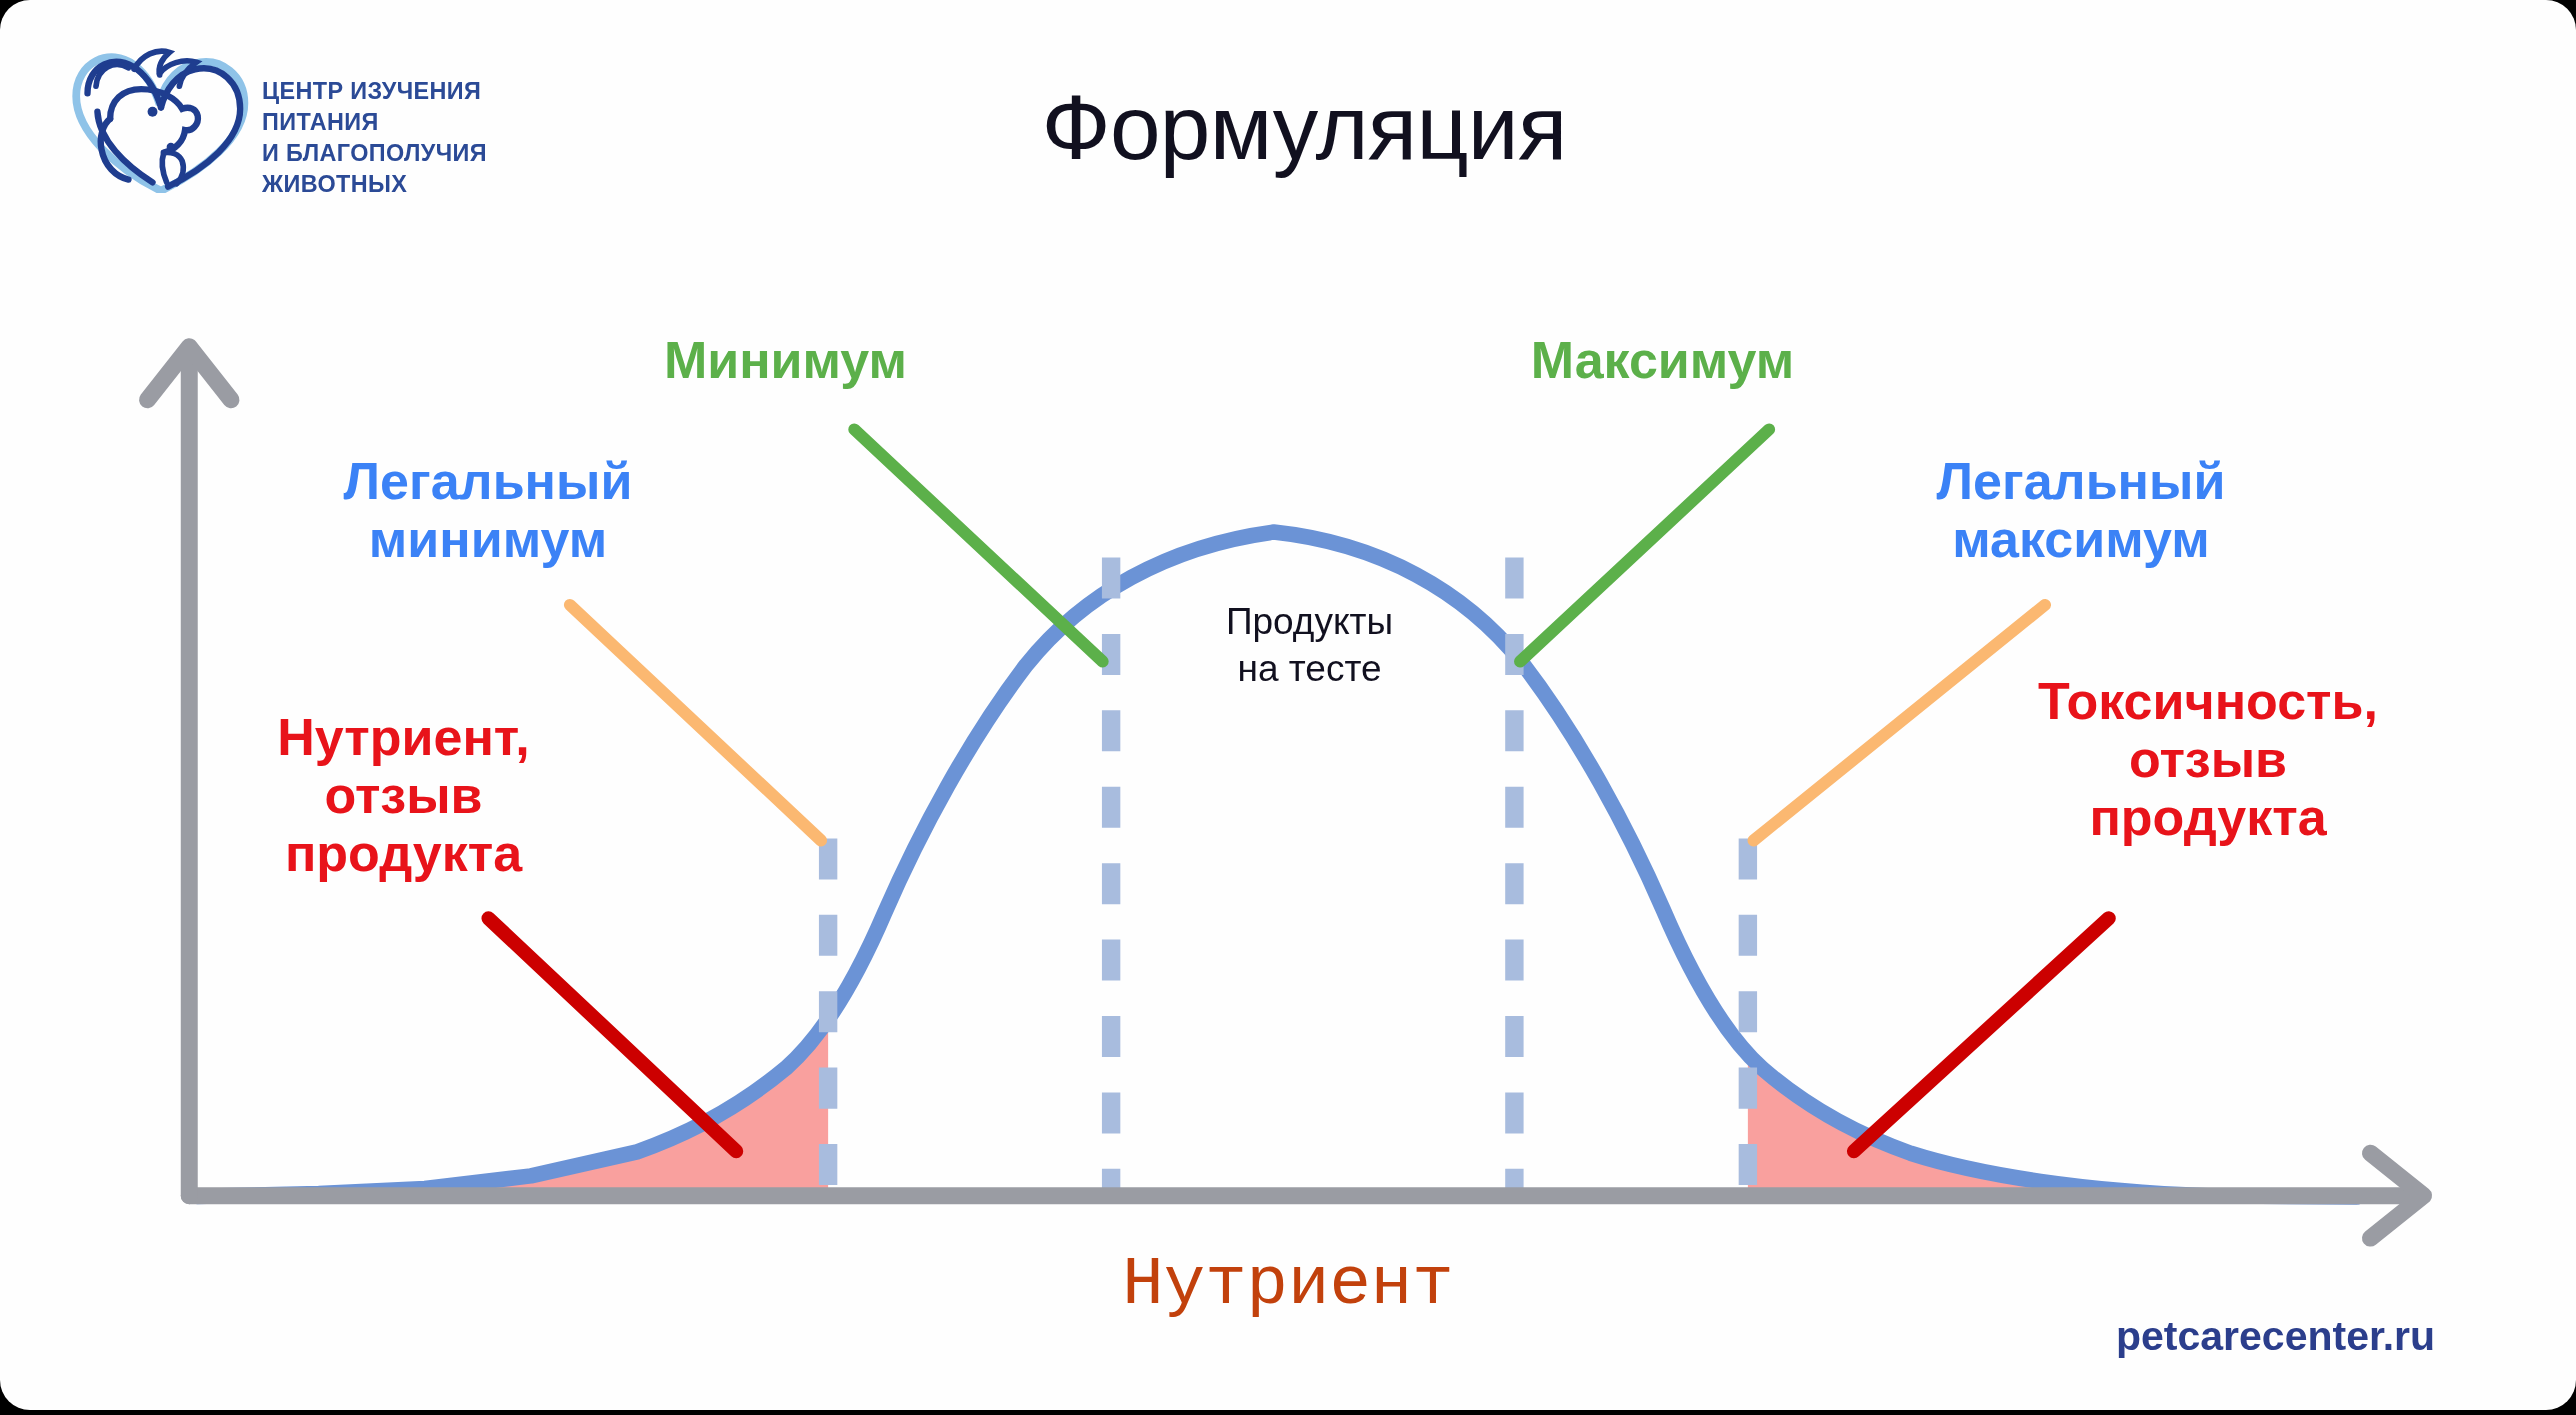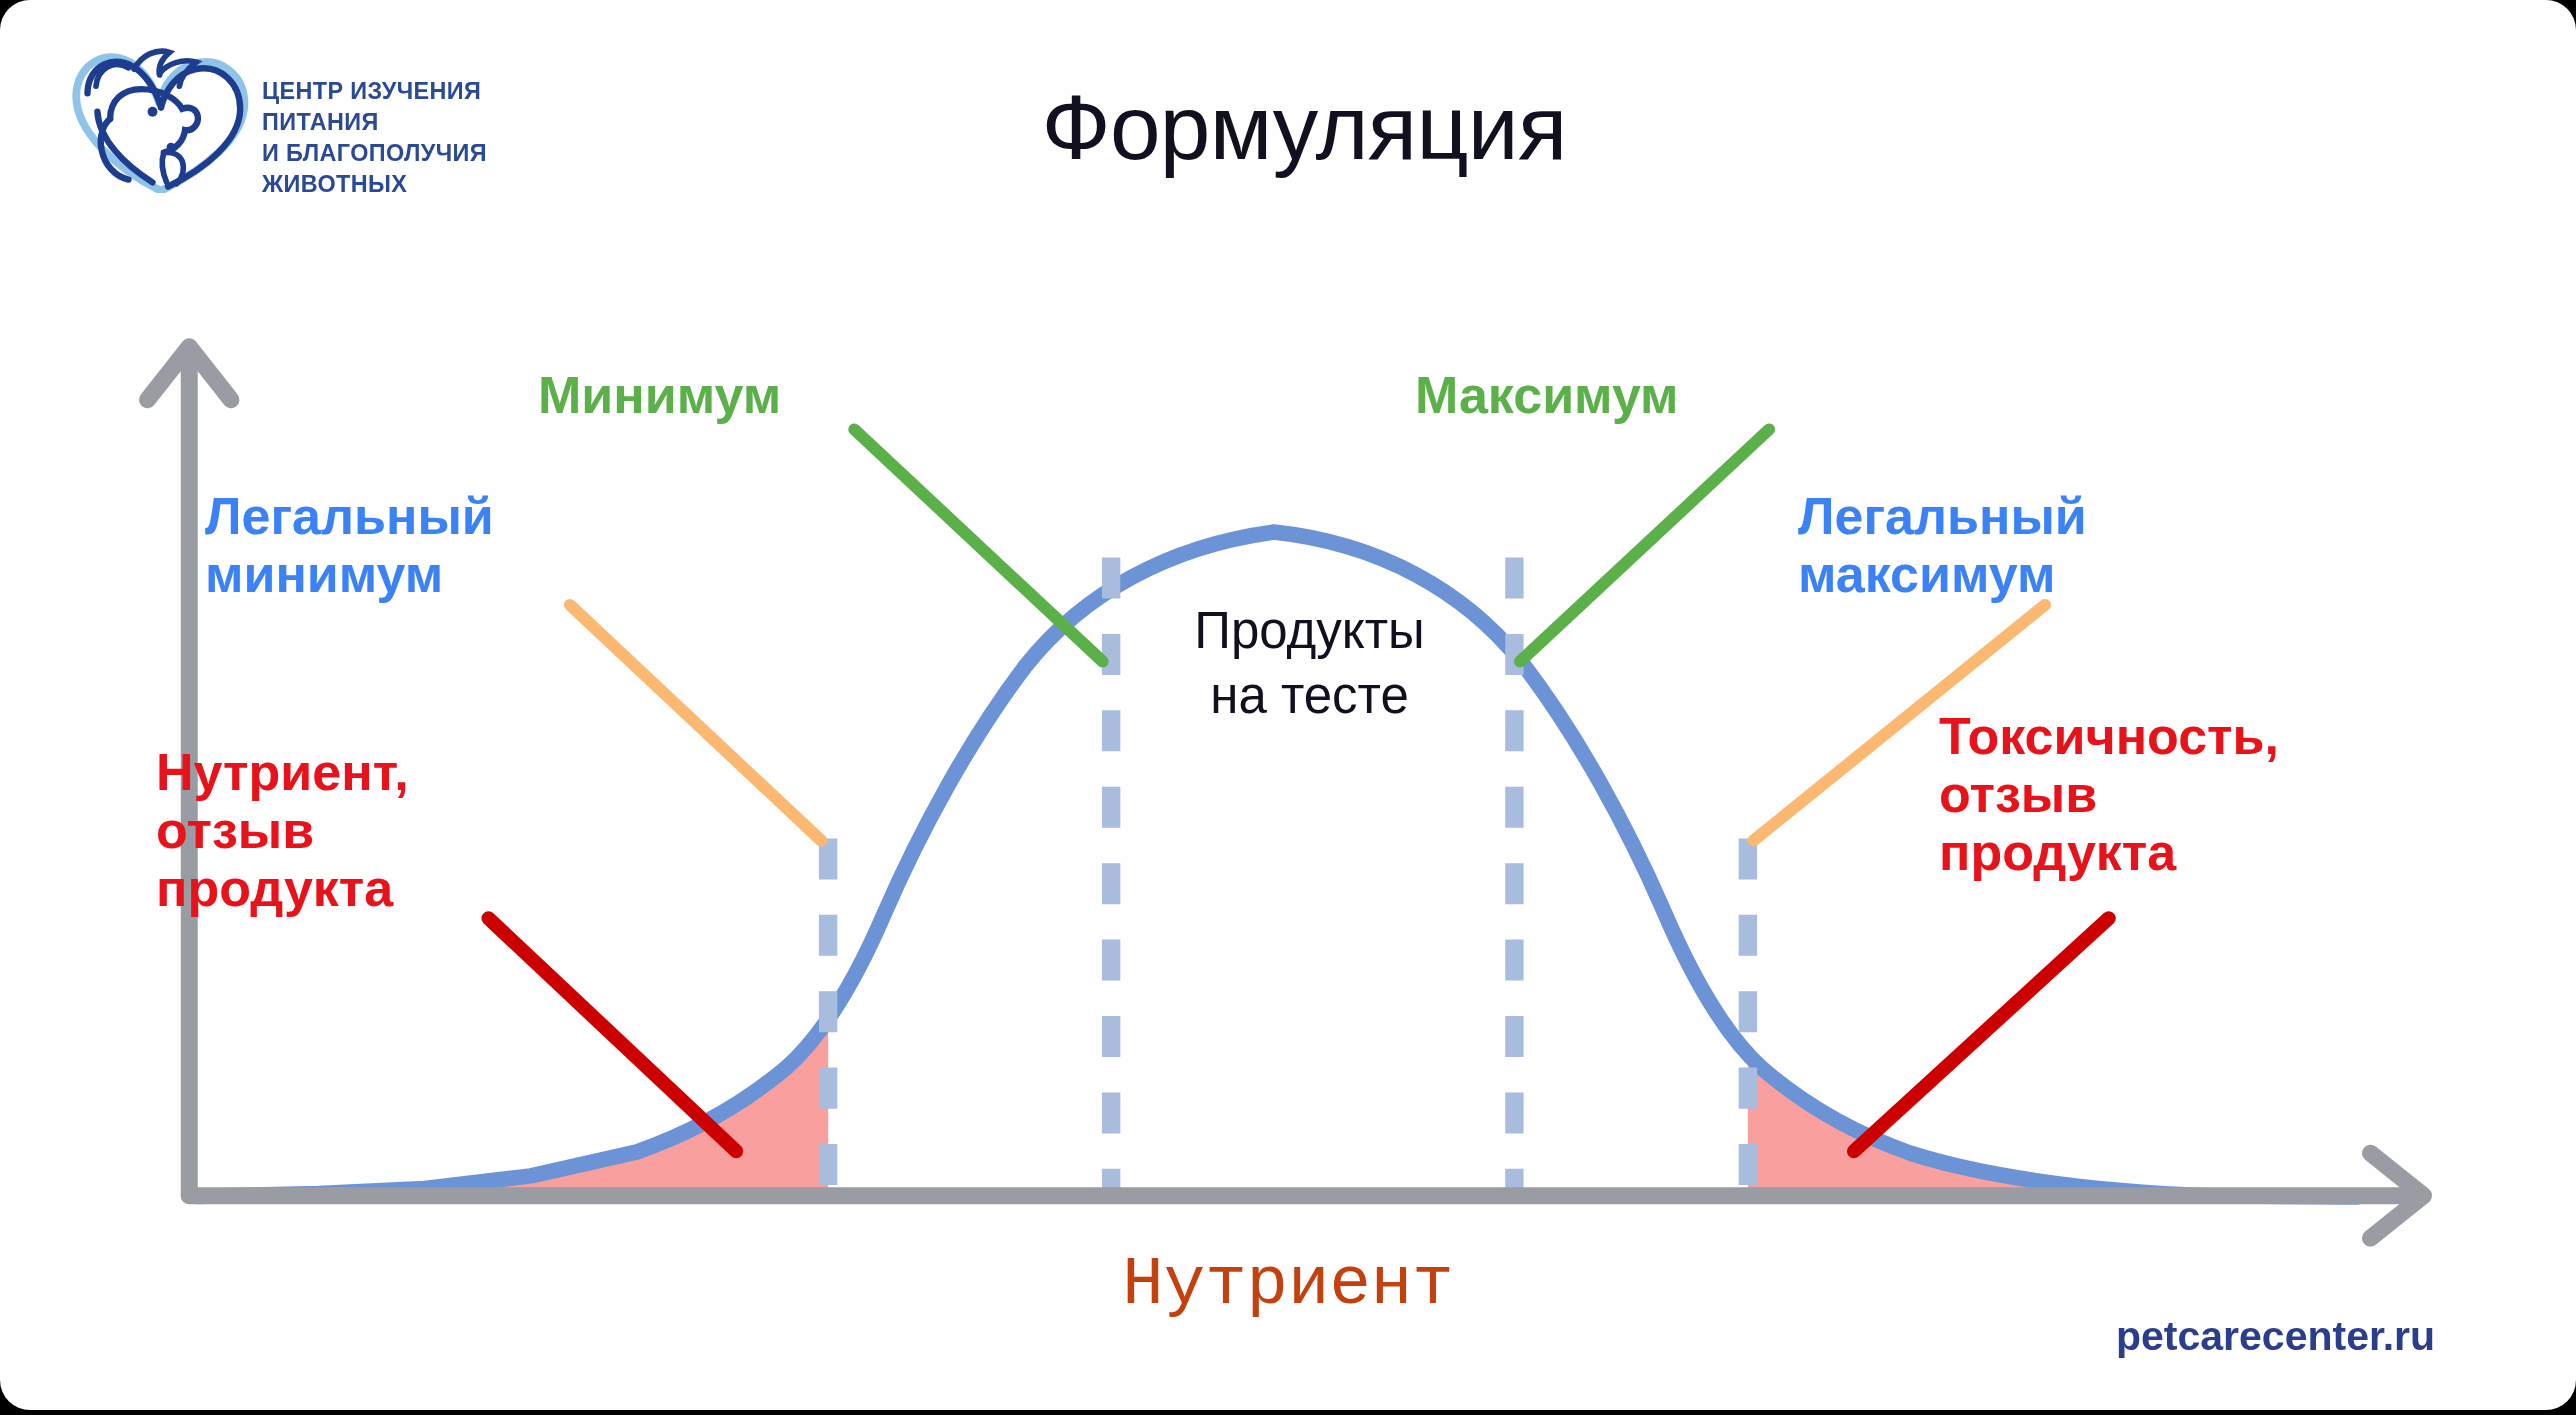--- a/index.html
+++ b/index.html
@@ -17,26 +17,26 @@
   #logo-text div{white-space:nowrap;}
 
   
   #title{position:absolute;left:0;top:76px;width:2576px;text-align:center;
          font-size:91px;color:#11101F;font-weight:400;letter-spacing:-0.7px;padding-left:16px;}
 
   
   #chart{position:absolute;left:0;top:0;width:2576px;height:1415px;}
 
   
-  .lbl{position:absolute;line-height:1.12;font-weight:bold;margin-top:35px;}
+  .lbl{position:absolute;text-align:center;line-height:1.12;font-weight:bold;}
   .green{color:#5CB04A;font-size:52px;}
   .orange{color:#3b82f6;font-size:52px;}
   .red{color:#E8131A;font-size:52px;}
   .center-lbl{position:absolute;text-align:center;color:#11101F;
-              font-size:51px;font-weight:400;line-height:1.28;}
+              font-size:37px;font-weight:400;line-height:1.28;}
   .axis-lbl{position:absolute;text-align:center;color:#c2410c;
             font-size:69px;font-weight:400;font-family:Liberation Mono, monospace;}
   #site{position:absolute;color:#2B3E8C;font-size:41px;font-weight:bold;}
 </style>
 </head>
 <body>
 
 <div id="card">
 
   <div id="logo">

